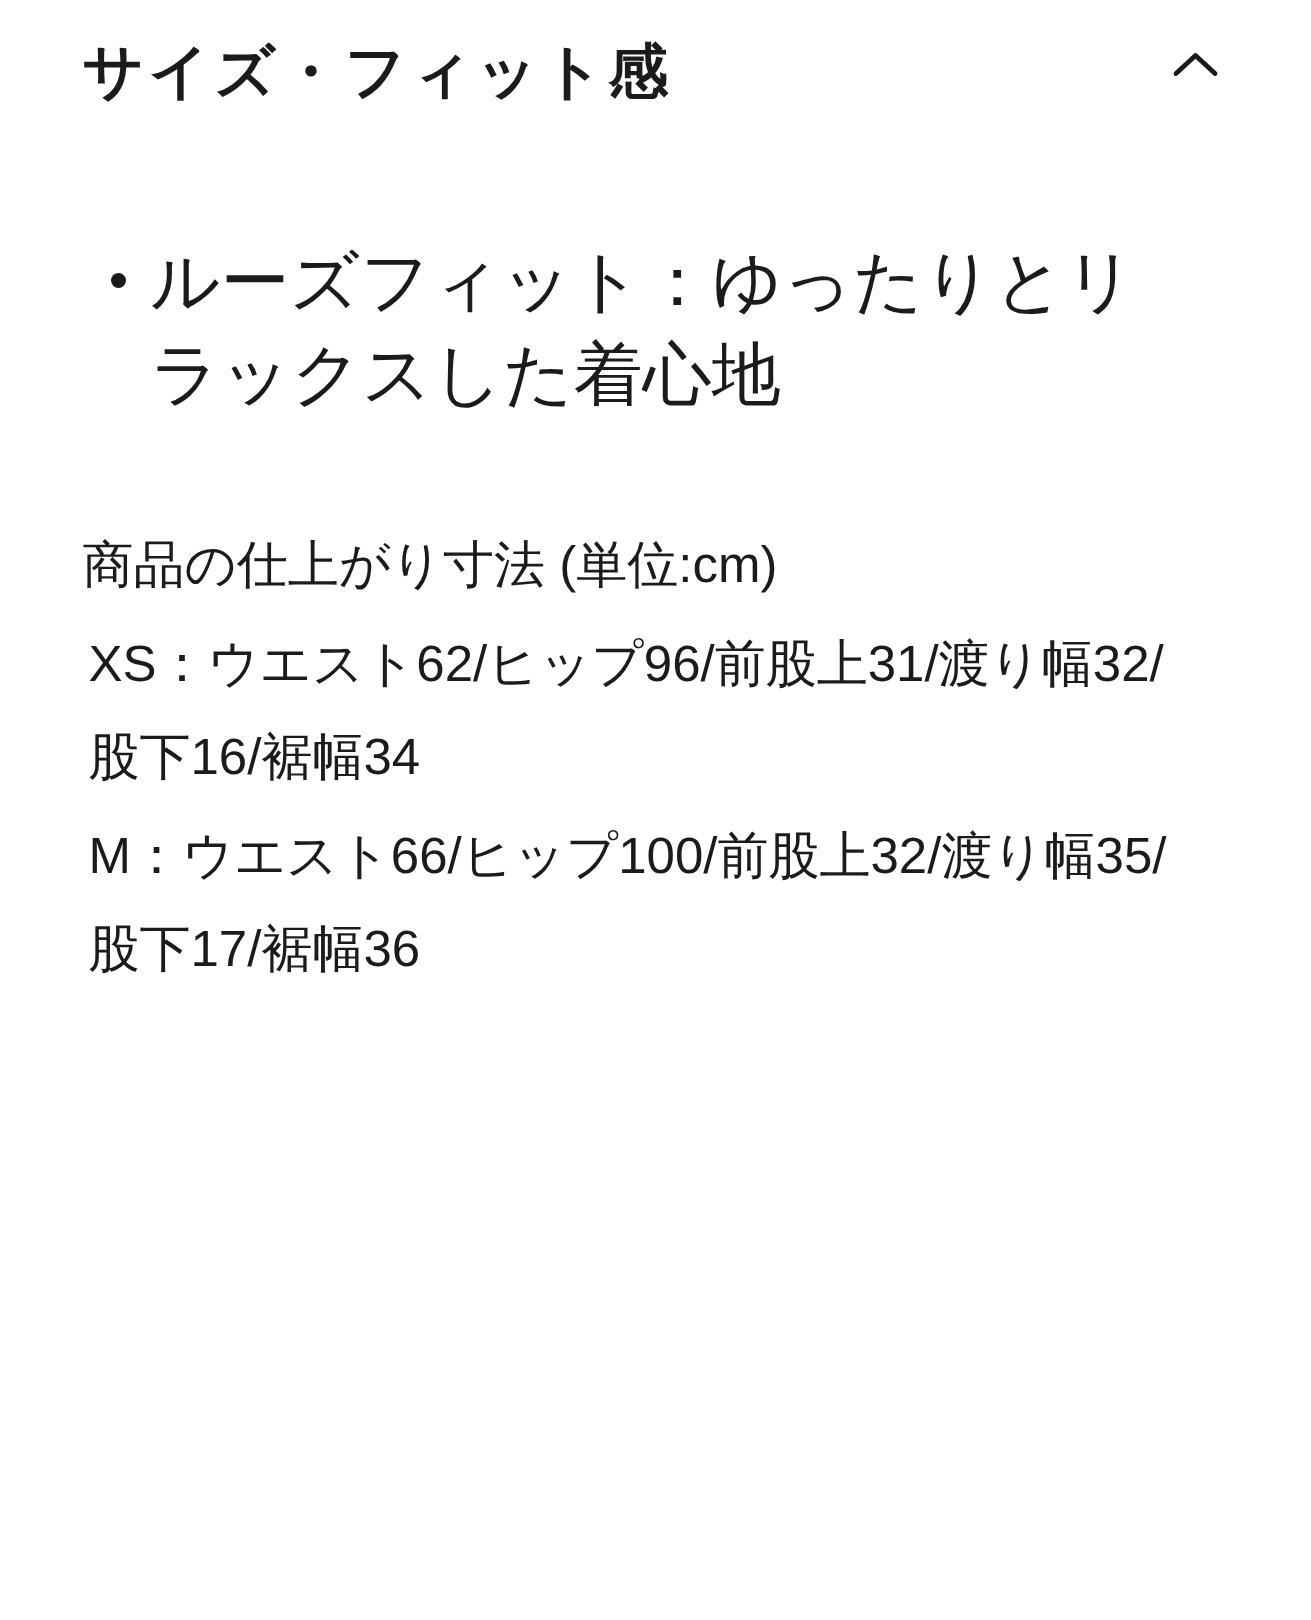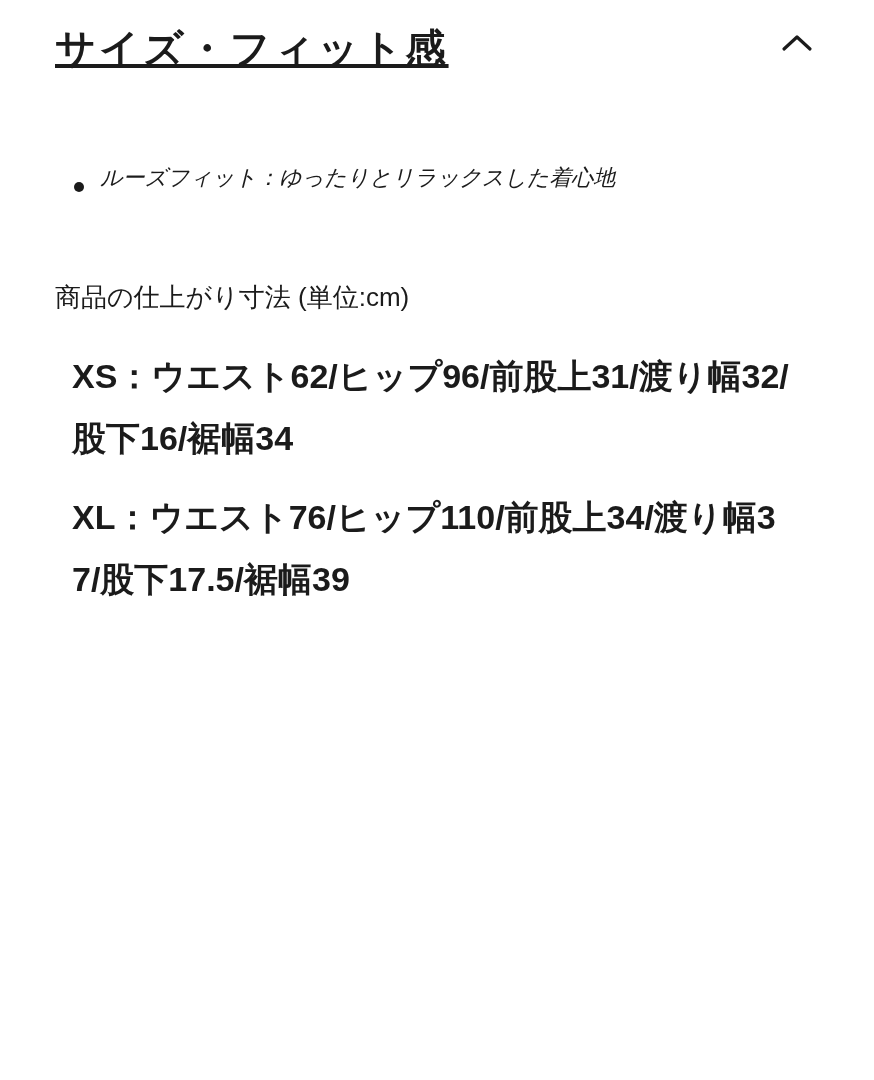--- a/index.html
+++ b/index.html
@@ -24,65 +24,62 @@
     justify-content: space-between;
     align-items: flex-start;
     cursor: pointer;
   }
   .section-title {
     font-size: 40px;
     line-height: 52px;
     font-weight: 700;
     letter-spacing: 3px;
     margin: 0;
-    text-decoration: underline;
   }
   .chevron-wrap {
     margin-top: 10px;
     flex: 0 0 auto;
   }
   .fit-list {
     list-style: none;
     margin: 82px 0 0 0;
     padding: 0;
   }
   .fit-item {
     position: relative;
     padding-left: 45px;
-    font-size: 22px;
-    line-height: 44px;
+    font-size: 46px;
+    line-height: 62px;
     max-width: 672px;
-    font-style: italic;
   }
   .fit-item .bullet-dot {
     position: absolute;
     left: 19px;
     top: 26px;
     width: 10px;
     height: 10px;
     border-radius: 50%;
     background: #1b1b1b;
   }
   .measurements {
     margin-top: 66px;
   }
   .measure-heading {
     margin: 0;
-    font-size: 26px;
+    font-size: 34px;
     line-height: 62px;
     font-weight: 400;
   }
   .measure-row {
-    margin: 17px;
+    margin: 4px;
     font-size: 34px;
     line-height: 62px;
     word-break: break-all;
     overflow-wrap: anywhere;
     max-width: 732px;
-    font-weight: bold;
   }
 </style>
 </head>
 <body>
 
 <div class="section">
 
   <div class="section-header">
     <h2 class="section-title">サイズ・フィット感</h2>
     <span class="chevron-wrap">
@@ -95,16 +92,16 @@
   <ul class="fit-list">
     <li class="fit-item">
       <span class="bullet-dot"></span>
       <span>ルーズフィット：ゆったりとリラックスした着心地</span>
     </li>
   </ul>
 
   <div class="measurements">
     <p class="measure-heading">商品の仕上がり寸法 (単位:cm)</p>
     <p class="measure-row">XS：ウエスト62/ヒップ96/前股上31/渡り幅32/股下16/裾幅34</p>
-    <p class="measure-row">XL：ウエスト76/ヒップ110/前股上34/渡り幅37/股下17.5/裾幅39</p>
+    <p class="measure-row">M：ウエスト66/ヒップ100/前股上32/渡り幅35/股下17/裾幅36</p>
   </div>
 
 </div>
 
 </body></html>

